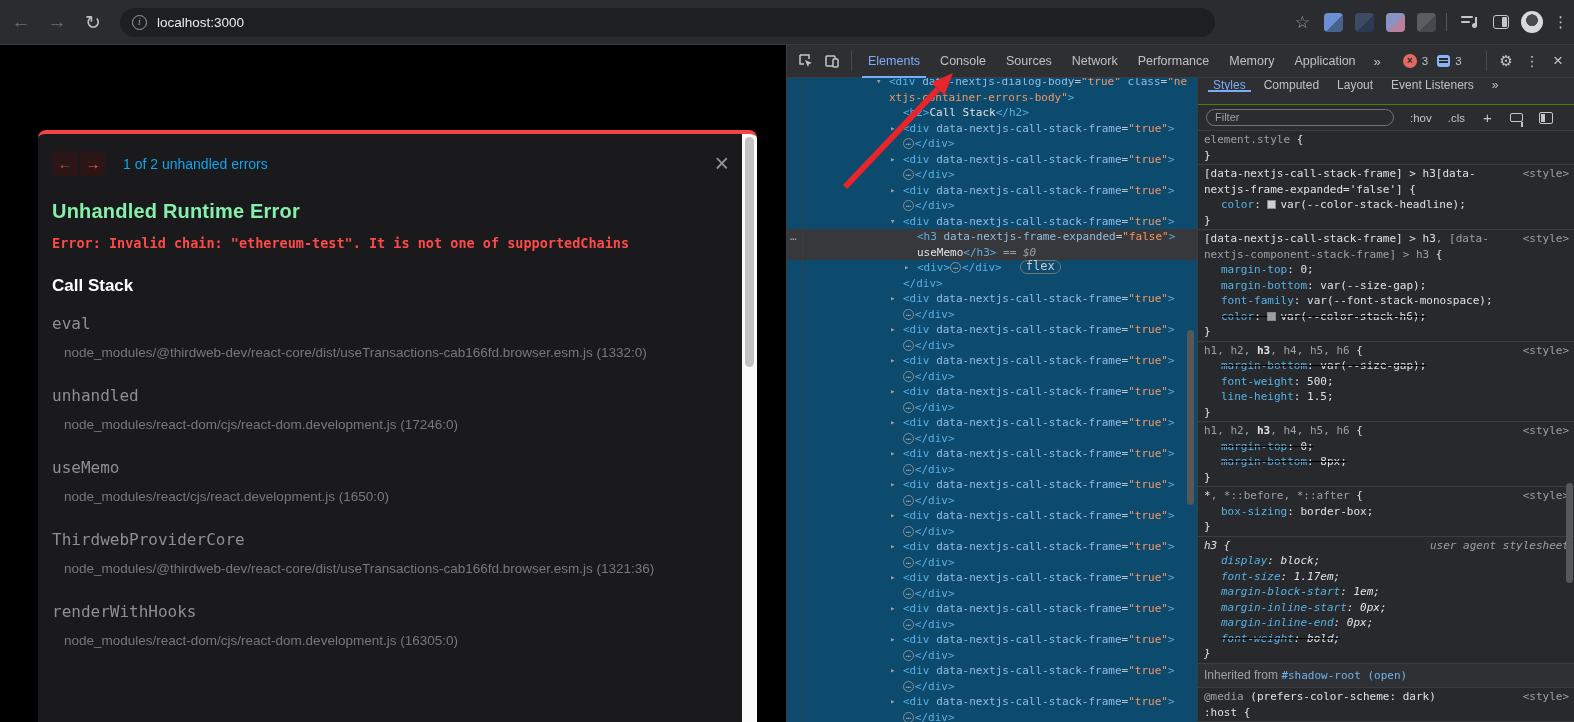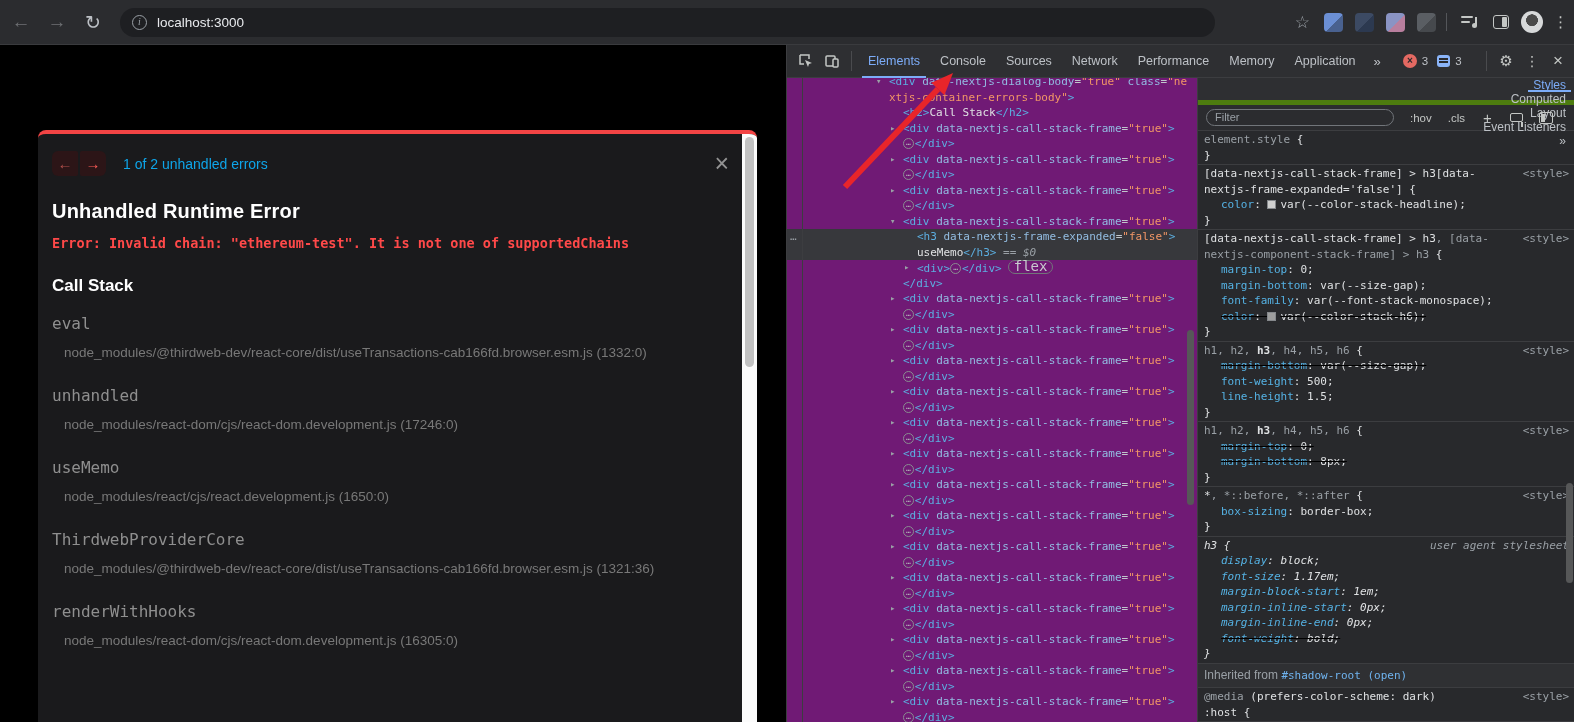--- a/index.html
+++ b/index.html
@@ -33,30 +33,30 @@
   #dialog { position:absolute; left:38px; top:85px; width:719px; height:592px; background:#1a1a1c; border-top:4px solid #f24444; border-radius:8px 8px 0 0; overflow:hidden; }
   #dlg-scroll { position:absolute; right:0; top:0; bottom:0; width:15px; background:#fbfbfb; }
   #dlg-thumb { position:absolute; left:3px; top:3px; width:9px; height:230px; background:#c2c2c2; border-radius:5px; }
   #dlg-body { position:absolute; left:14px; top:0; right:44px; }
   #dlg-head { margin-top:17px; display:flex; align-items:center; }
   .err-nav { width:26px; height:25px; background:#2c1517; border:none; border-radius:6px; font-size:15px; display:flex; align-items:center; justify-content:center; }
   .err-nav.left { color:#b4504c; border-radius:6px 2px 2px 6px; margin-right:2px; }
   .err-nav.right { color:#ff5b57; border-radius:2px 6px 6px 2px; }
   #err-count { color:#0ea5e9; font-size:14px; margin-left:17px; }
   #dlg-close { position:absolute; right:28px; top:18px; color:#929292; font-size:25px; line-height:22px; font-weight:400; }
-  #dlg-title { margin-top:24px; color:#ffffff; font-size:20px; font-weight:bold; letter-spacing:.2px; }
+  #dlg-title { margin-top:24px; color:#86efac; font-size:20px; font-weight:bold; letter-spacing:.2px; }
   #dlg-error { margin-top:12px; font-family:"DejaVu Sans Mono",monospace; font-weight:bold; font-size:13.5px; color:#ff4949; }
   #stack-title { margin-top:25px; color:#ffffff; font-size:17px; font-weight:bold; }
   #frames { margin-top:18px; }
   .frame { margin-bottom:26px; }
   .fn { font-family:"DejaVu Sans Mono",monospace; font-size:16px; color:#8f8f8f; margin-bottom:12px; }
   .floc { font-size:13.5px; color:#787878; padding-left:12px; }
 
   
-  #devtools { position:absolute; left:786px; top:45px; width:788px; height:677px; background:#701a75; border-left:1px solid #3c3d40; }
+  #devtools { position:absolute; left:786px; top:45px; width:788px; height:677px; background:#0c4a6e; border-left:1px solid #3c3d40; }
   #dt-toolbar { position:absolute; left:0; top:0; width:788px; height:33px; background:#2e2f32; border-bottom:1px solid #3c3d40; display:flex; align-items:center; }
   .dt-ico { width:26px; height:26px; display:flex; align-items:center; justify-content:center; color:#c4c7c5; }
   .dt-sep { width:1px; height:20px; background:#4a4b4e; margin:0 6px; }
   #dt-tabs { display:flex; height:33px; align-items:stretch; }
   .dt-tab { padding:0 10px; display:flex; align-items:center; font-size:12.5px; color:#bdc1c6; position:relative; }
   .dt-tab.sel { color:#7cacf8; }
   .dt-tab.sel::after { content:""; position:absolute; left:4px; right:4px; bottom:0; height:2px; background:#7cacf8; }
   .dt-more { color:#bdc1c6; font-size:13px; padding:0 8px; }
   #dt-badges { display:flex; align-items:center; gap:5px; margin-left:14px; }
   #err-badge { width:14px; height:14px; border-radius:50%; background:#e46962; color:#28292c; font-size:10px; font-weight:bold; display:flex; align-items:center; justify-content:center; line-height:1; }
@@ -73,26 +73,26 @@
   #tree-lines { margin-top:-4px; position:relative; }
   .tline { position:relative; height:15.5px; line-height:15.5px; white-space:nowrap; }
   .tline.sel { background:#37383c; }
   #gutterline { position:absolute; left:15px; top:0; height:644px; width:1px; background:#3c3d40; z-index:5; }
   .arrow { position:absolute; color:#9aa0a6; font-size:9px; top:0; }
   .gdots { position:absolute; left:3px; top:0; color:#9aa0a6; letter-spacing:1px; }
   .tk-t { color:#5caee0; } .tk-a { color:#93bde2; } .tk-v { color:#f29766; }
   .tk-p { color:#c0c6cc; } .tk-w { color:#dfe1e3; } .tk-g { color:#9aa0a6; }
   .tk-gi { color:#9aa0a6; font-style:italic; }
   .pill { display:inline-block; border:1px solid #8a8d91; border-radius:6px; color:#b9bcbf; font-size:8px; line-height:7px; padding:0 2px 2px 2px; vertical-align:2px; margin-right:1px; }
-  .adorner { display:inline-block; border:1px solid #72767a; border-radius:8px; color:#c8cbcf; font-size:14px; line-height:11px; padding:0 5px 1px; margin-left:6px; vertical-align:1px; }
+  .adorner { display:inline-block; border:1px solid #72767a; border-radius:8px; color:#c8cbcf; font-size:12px; line-height:11px; padding:0 5px 1px; margin-left:18px; vertical-align:1px; }
   #tree-scroll { position:absolute; right:3px; top:252px; width:7px; height:175px; background:#565758; border-radius:4px; }
 
   
   #sidebar { position:absolute; left:410px; top:33px; width:378px; height:644px; border-left:1px solid #3c3d40; background:#28292c; overflow:hidden; }
-  #sb-tabs { height:27px; background:#2e2f32; border-bottom:5px solid #4d7c0f; display:flex; align-items:flex-end; padding-left:6px;flex-direction:column; }
+  #sb-tabs { height:27px; background:#2e2f32; border-bottom:1px solid #4d7c0f; display:flex; align-items:flex-start; padding-left:6px; }
   .sb-tab { padding:0 9px; display:flex; align-items:center; font-size:12px; color:#bdc1c6; position:relative; }
   .sb-tab.sel { color:#7cacf8; }
   .sb-tab.sel::after { content:""; position:absolute; left:4px; right:4px; bottom:0; height:2px; background:#7cacf8; }
   #filter-row { height:26px; display:flex; align-items:center; border-bottom:1px solid #3c3d40; padding:0 8px; background:#2b2c2f; }
   #filter-box { width:188px; height:17px; border:1px solid #71757a; border-radius:9px; color:#9aa0a6; font-size:11px; line-height:15px; padding-left:8px; background:transparent; }
   .filter-btn { color:#c4c7c5; font-size:11.5px; margin-left:16px; }
   #plus-btn { font-size:15px; line-height:12px; margin-left:18px; position:relative; }
   #brush-ico { width:13px; height:9px; border:1.5px solid #c4c7c5; border-radius:2px; margin-left:18px; position:relative; }
   #brush-ico::after { content:""; position:absolute; right:-1px; top:8px; width:1.7px; height:5px; background:#c4c7c5; }
   #sbpanel-ico { width:14px; height:12px; border:1.5px solid #c4c7c5; border-radius:2px; margin-left:16px; position:relative; }

